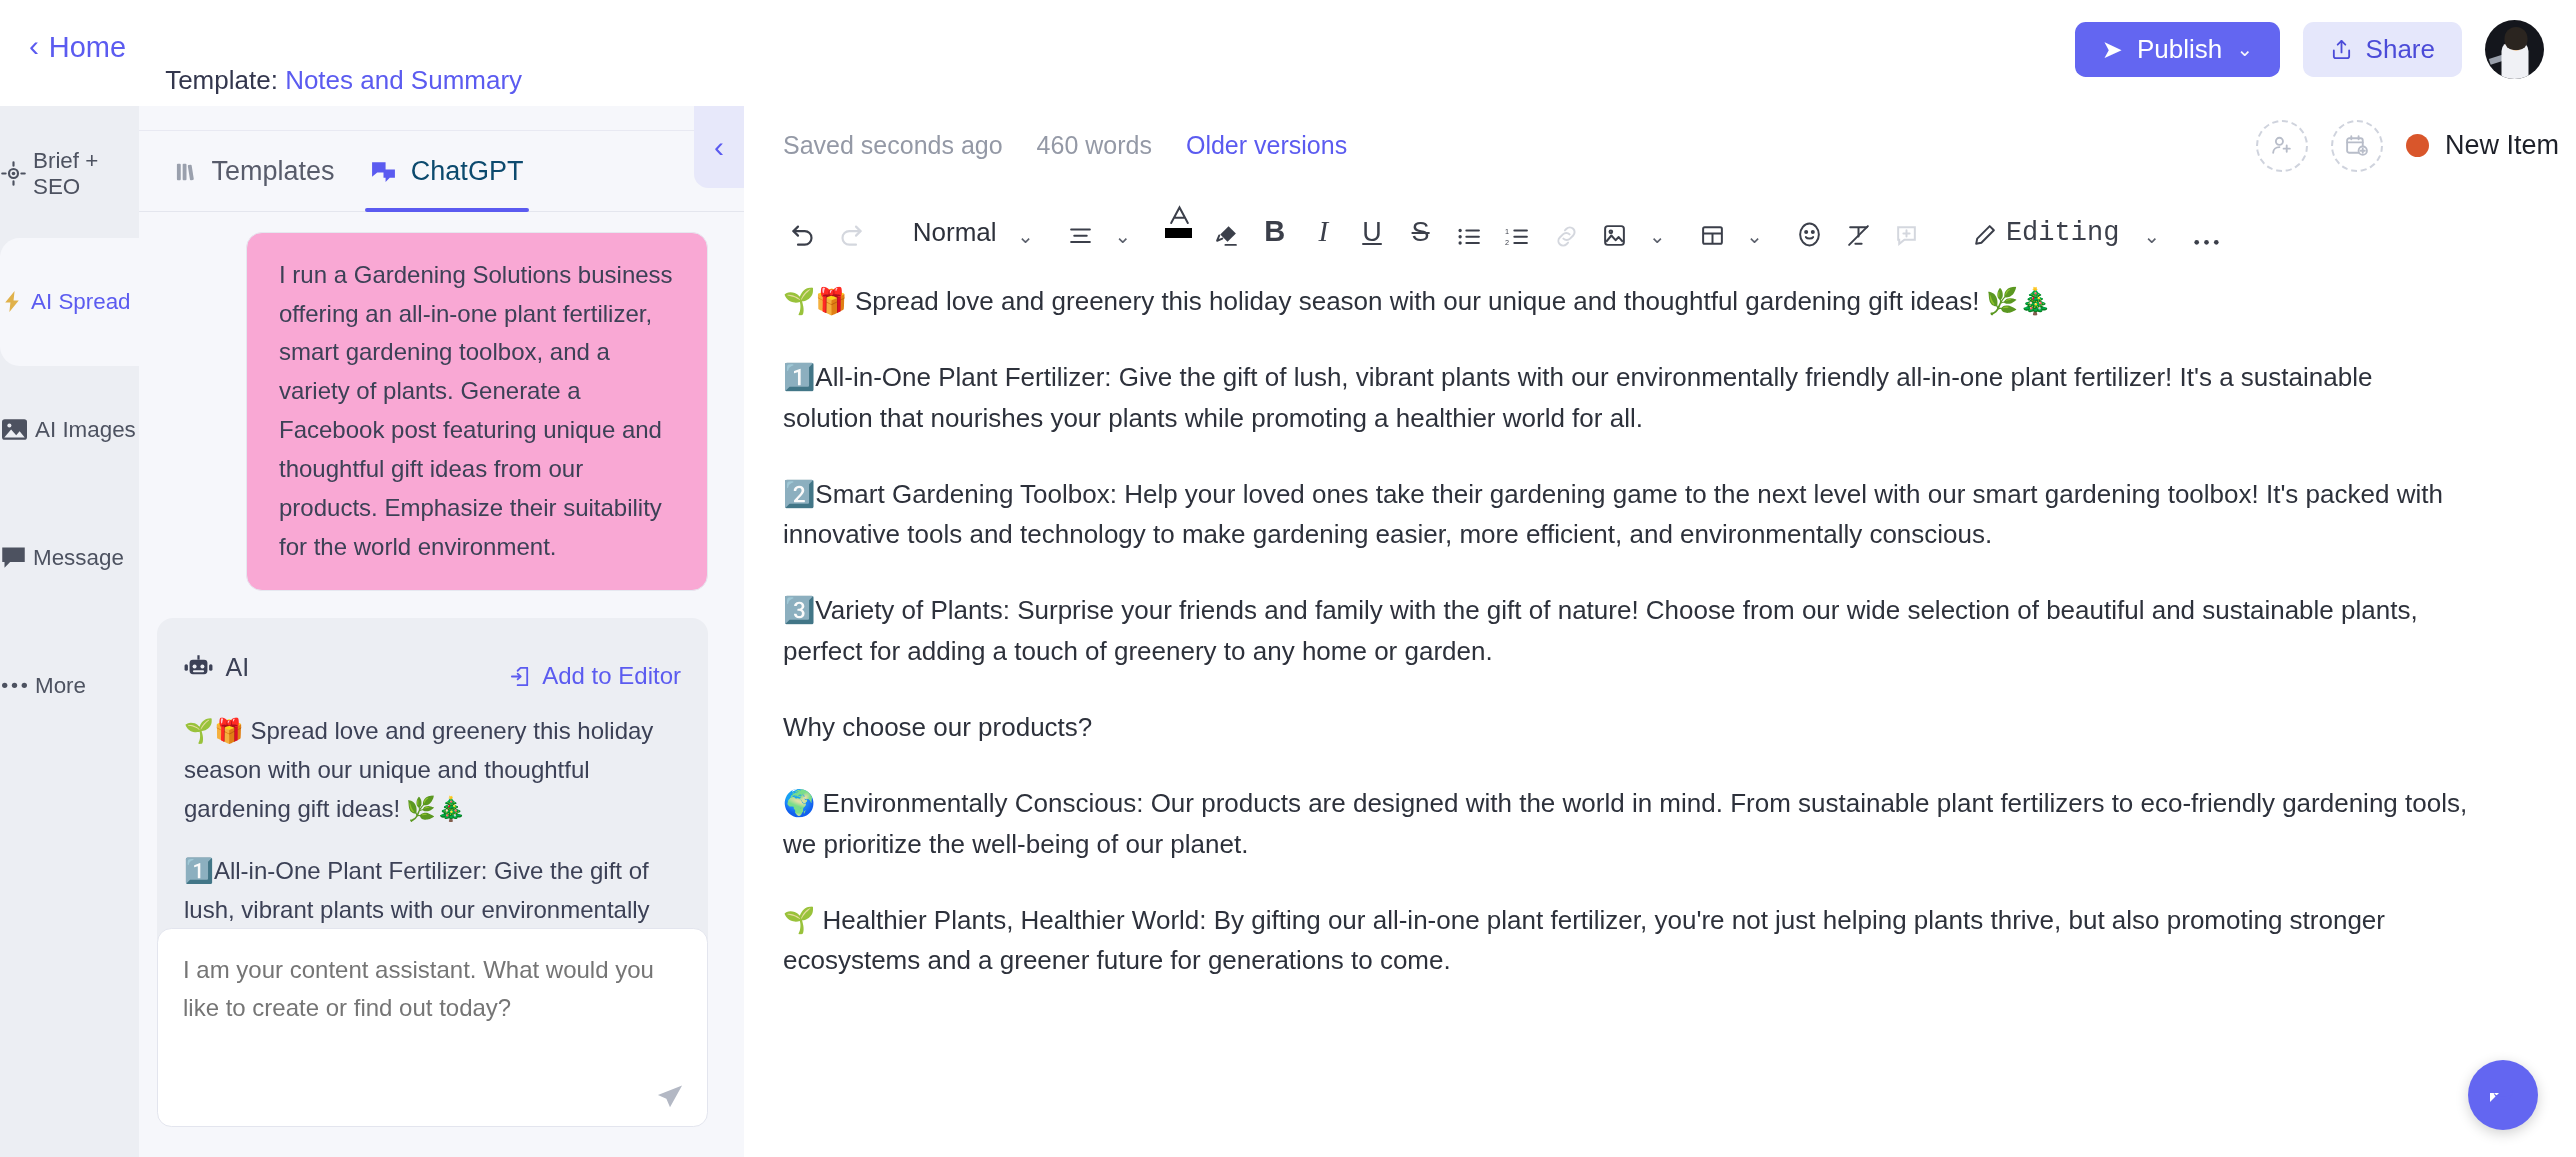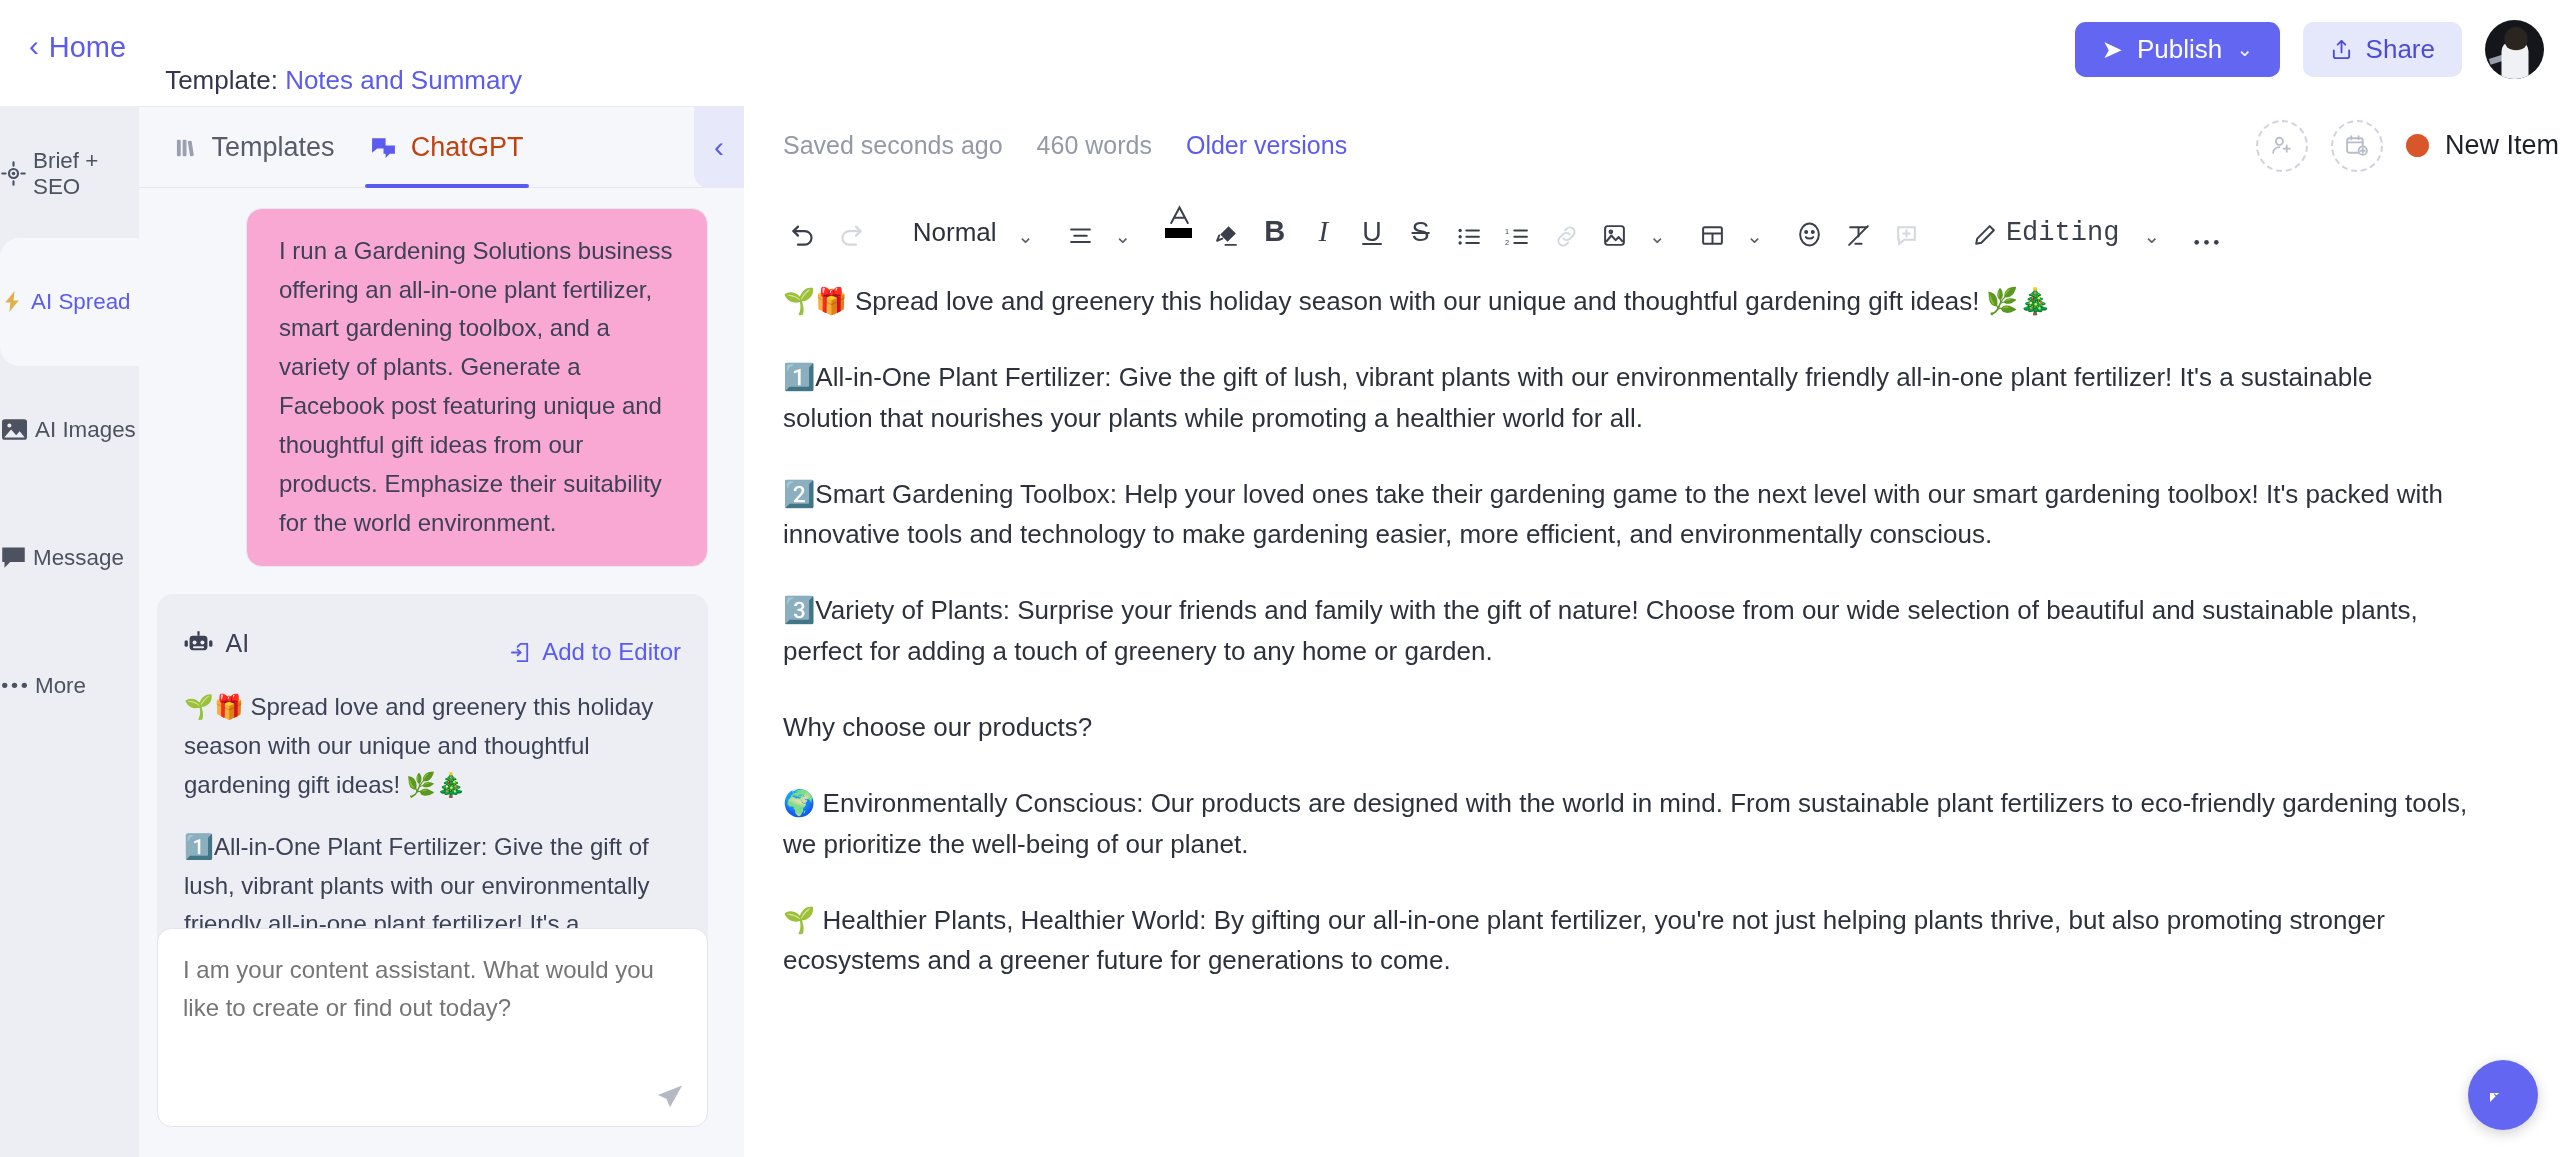--- a/index.html
+++ b/index.html
@@ -70,26 +70,27 @@
 
   
   .chatpanel {
     width: 605px; flex: 0 0 605px; background: #f6f7fb;
     display: flex; flex-direction: column; position: relative;
   }
   .chat-tabs {
     height: 82px; flex: 0 0 82px; display: flex; align-items: center;
     gap: 36px; padding-left: 36px; border-bottom: 0.9px solid #e4e6ee;
     border-top: 0.9px solid #e8e9f2;
+    margin-top: 24px;
   }
   .chat-tab {
     display: flex; align-items: center; gap: 13.4px; font-size: 27px;
     color: #585c6b; height: 82px; cursor: pointer; position: relative;
   }
-  .chat-tab.active { color: #c2410c; }
+  .chat-tab.active { color: #0c4a6e; }
   .chat-tab.active:after {
     content: ""; position: absolute; left: -5.4px; right: -5.4px; bottom: 0;
     height: 4.5px; background: #5b5bf0; border-radius: 2.7px;
   }
   .collapse-tab {
     position: absolute; right: 0; top: 0; width: 50px; height: 82px;
     background: #e7e8fa; border-radius: 0 0 0 14.3px;
     display: flex; align-items: center; justify-content: center;
     color: #5b5bf0; font-size: 30px; cursor: pointer; z-index: 5;
   }

